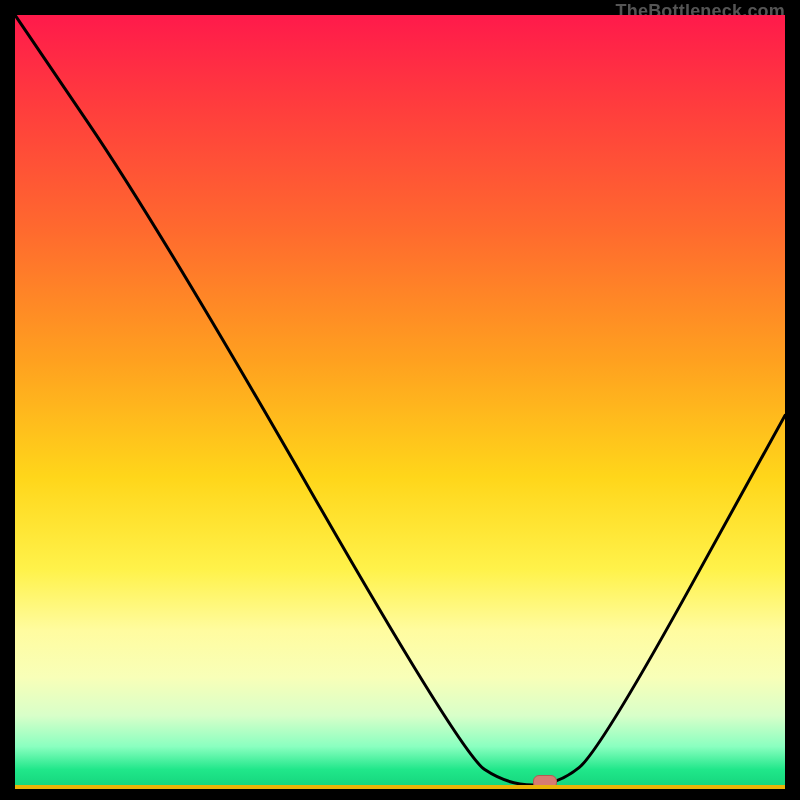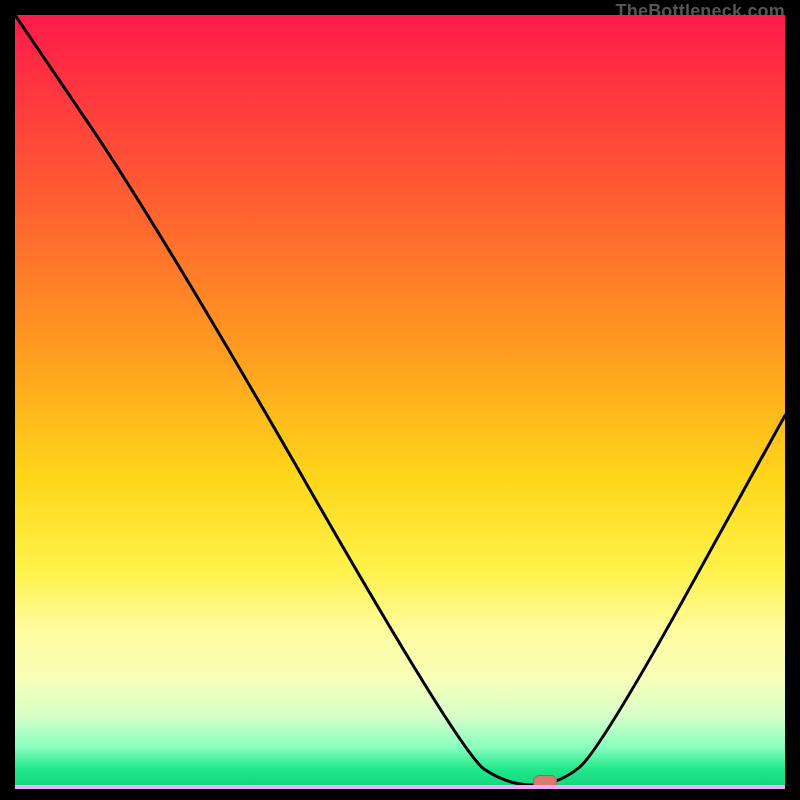--- a/index.html
+++ b/index.html
@@ -1,16 +1,16 @@
 <!DOCTYPE html>
 <html><head>
 <meta charset="utf-8">
 <style>
   html,body{margin:0;padding:0;width:800px;height:800px;background:#000;overflow:hidden}
-  .frame{position:absolute;left:15px;top:15px;width:770px;height:774px;background:#f0abfc}
+  .frame{position:absolute;left:15px;top:15px;width:770px;height:774px;background:#eab308}
   .plot{position:absolute;left:0;top:0;width:770px;height:770px;overflow:hidden}
   .gradient{position:absolute;left:0;top:0;width:770px;height:770px;
     background:linear-gradient(to bottom,
       #ff1a4b 0%,
       #ff3d3d 12%,
       #ff6a2e 28%,
       #ffa11f 45%,
       #ffd61a 60%,
       #fff24a 72%,
       #fffca0 80%,

